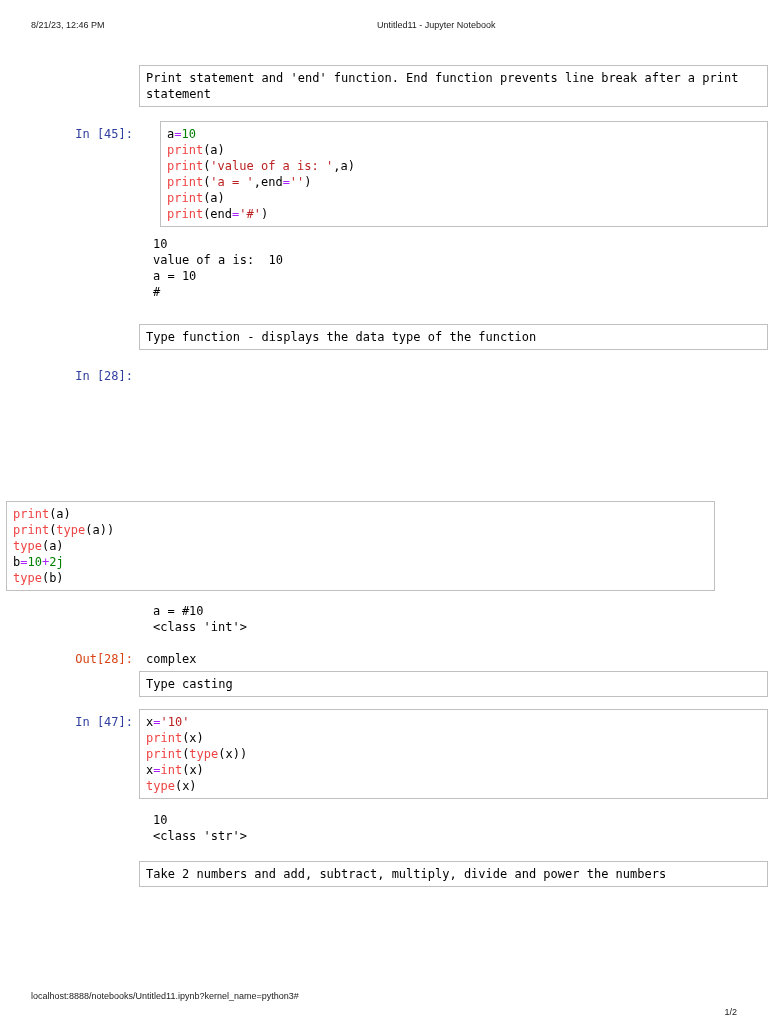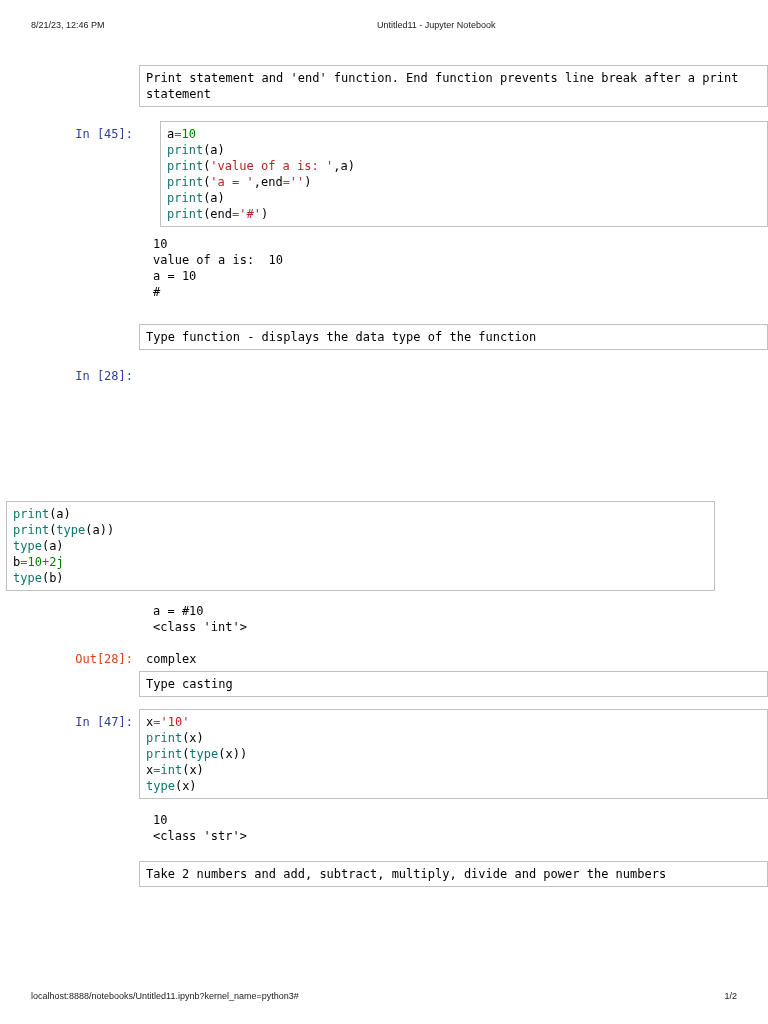--- a/index.html
+++ b/index.html
@@ -5,40 +5,40 @@
   html,body{margin:0;padding:0;background:#fff;}
   body{width:768px;height:1024px;position:relative;overflow:hidden;
        font-family:"Liberation Sans",sans-serif;color:#000;}
 
   
   .pheader{position:absolute;top:20px;left:31px;right:31px;font-size:9px;color:#1a1a1a;}
   .pheader .date{position:absolute;left:0;top:0;}
   .pheader .title{position:absolute;left:346px;top:0;}
   .pfooter{position:absolute;top:991px;left:31px;right:31px;font-size:9px;color:#1a1a1a;}
   .pfooter .url{position:absolute;left:0;top:0;text-align:center;}
-  .pfooter .page{position:absolute;right:0;top:0;}
+  .pfooter .page{position:absolute;right:0;top:16px;}
 
   
   .nb{position:absolute;top:65px;left:0;width:768px;}
   .row{display:flex;align-items:flex-start;}
   .prompt{width:133px;flex:0 0 133px;text-align:right;
           font-family:"DejaVu Sans Mono",monospace;font-size:12px;line-height:16px;
           padding-top:5px;white-space:pre;}
   .prompt.in{color:#303F9F;}
   .prompt.out{color:#D84315;padding-top:0;}
   .cellbox{box-sizing:border-box;margin-left:6px;width:709px;
            border:1px solid #c0c0c0;background:#fff;padding:4px 6px;}
   .mono{font-family:"DejaVu Sans Mono",monospace;font-size:12px;line-height:16px;white-space:pre;}
   .mdtext{white-space:pre-wrap;}
   .outblock{margin-left:146px;}
   .outval{padding-left:7px;}
 
   
   .tok-p{color:#000000;}
-  .tok-b{color:#0f766e;}
+  .tok-b{color:#ef4444;}
   .tok-s{color:#BA2121;}
   .tok-o{color:#AA22FF;}
   .tok-n{color:#008000;}
 
   
   .mt14{margin-top:14px;gap:21px;} .mt9{margin-top:9px;} .mt24{margin-top:24px;}
   .mt13{margin-top:13px;flex-direction:column;} .mt12{margin-top:12px;} .mt16{margin-top:16px;}
   .mt18{margin-top:4px;align-items:flex-end;} .mt17{margin-top:17px;}
 </style>
 </head>

